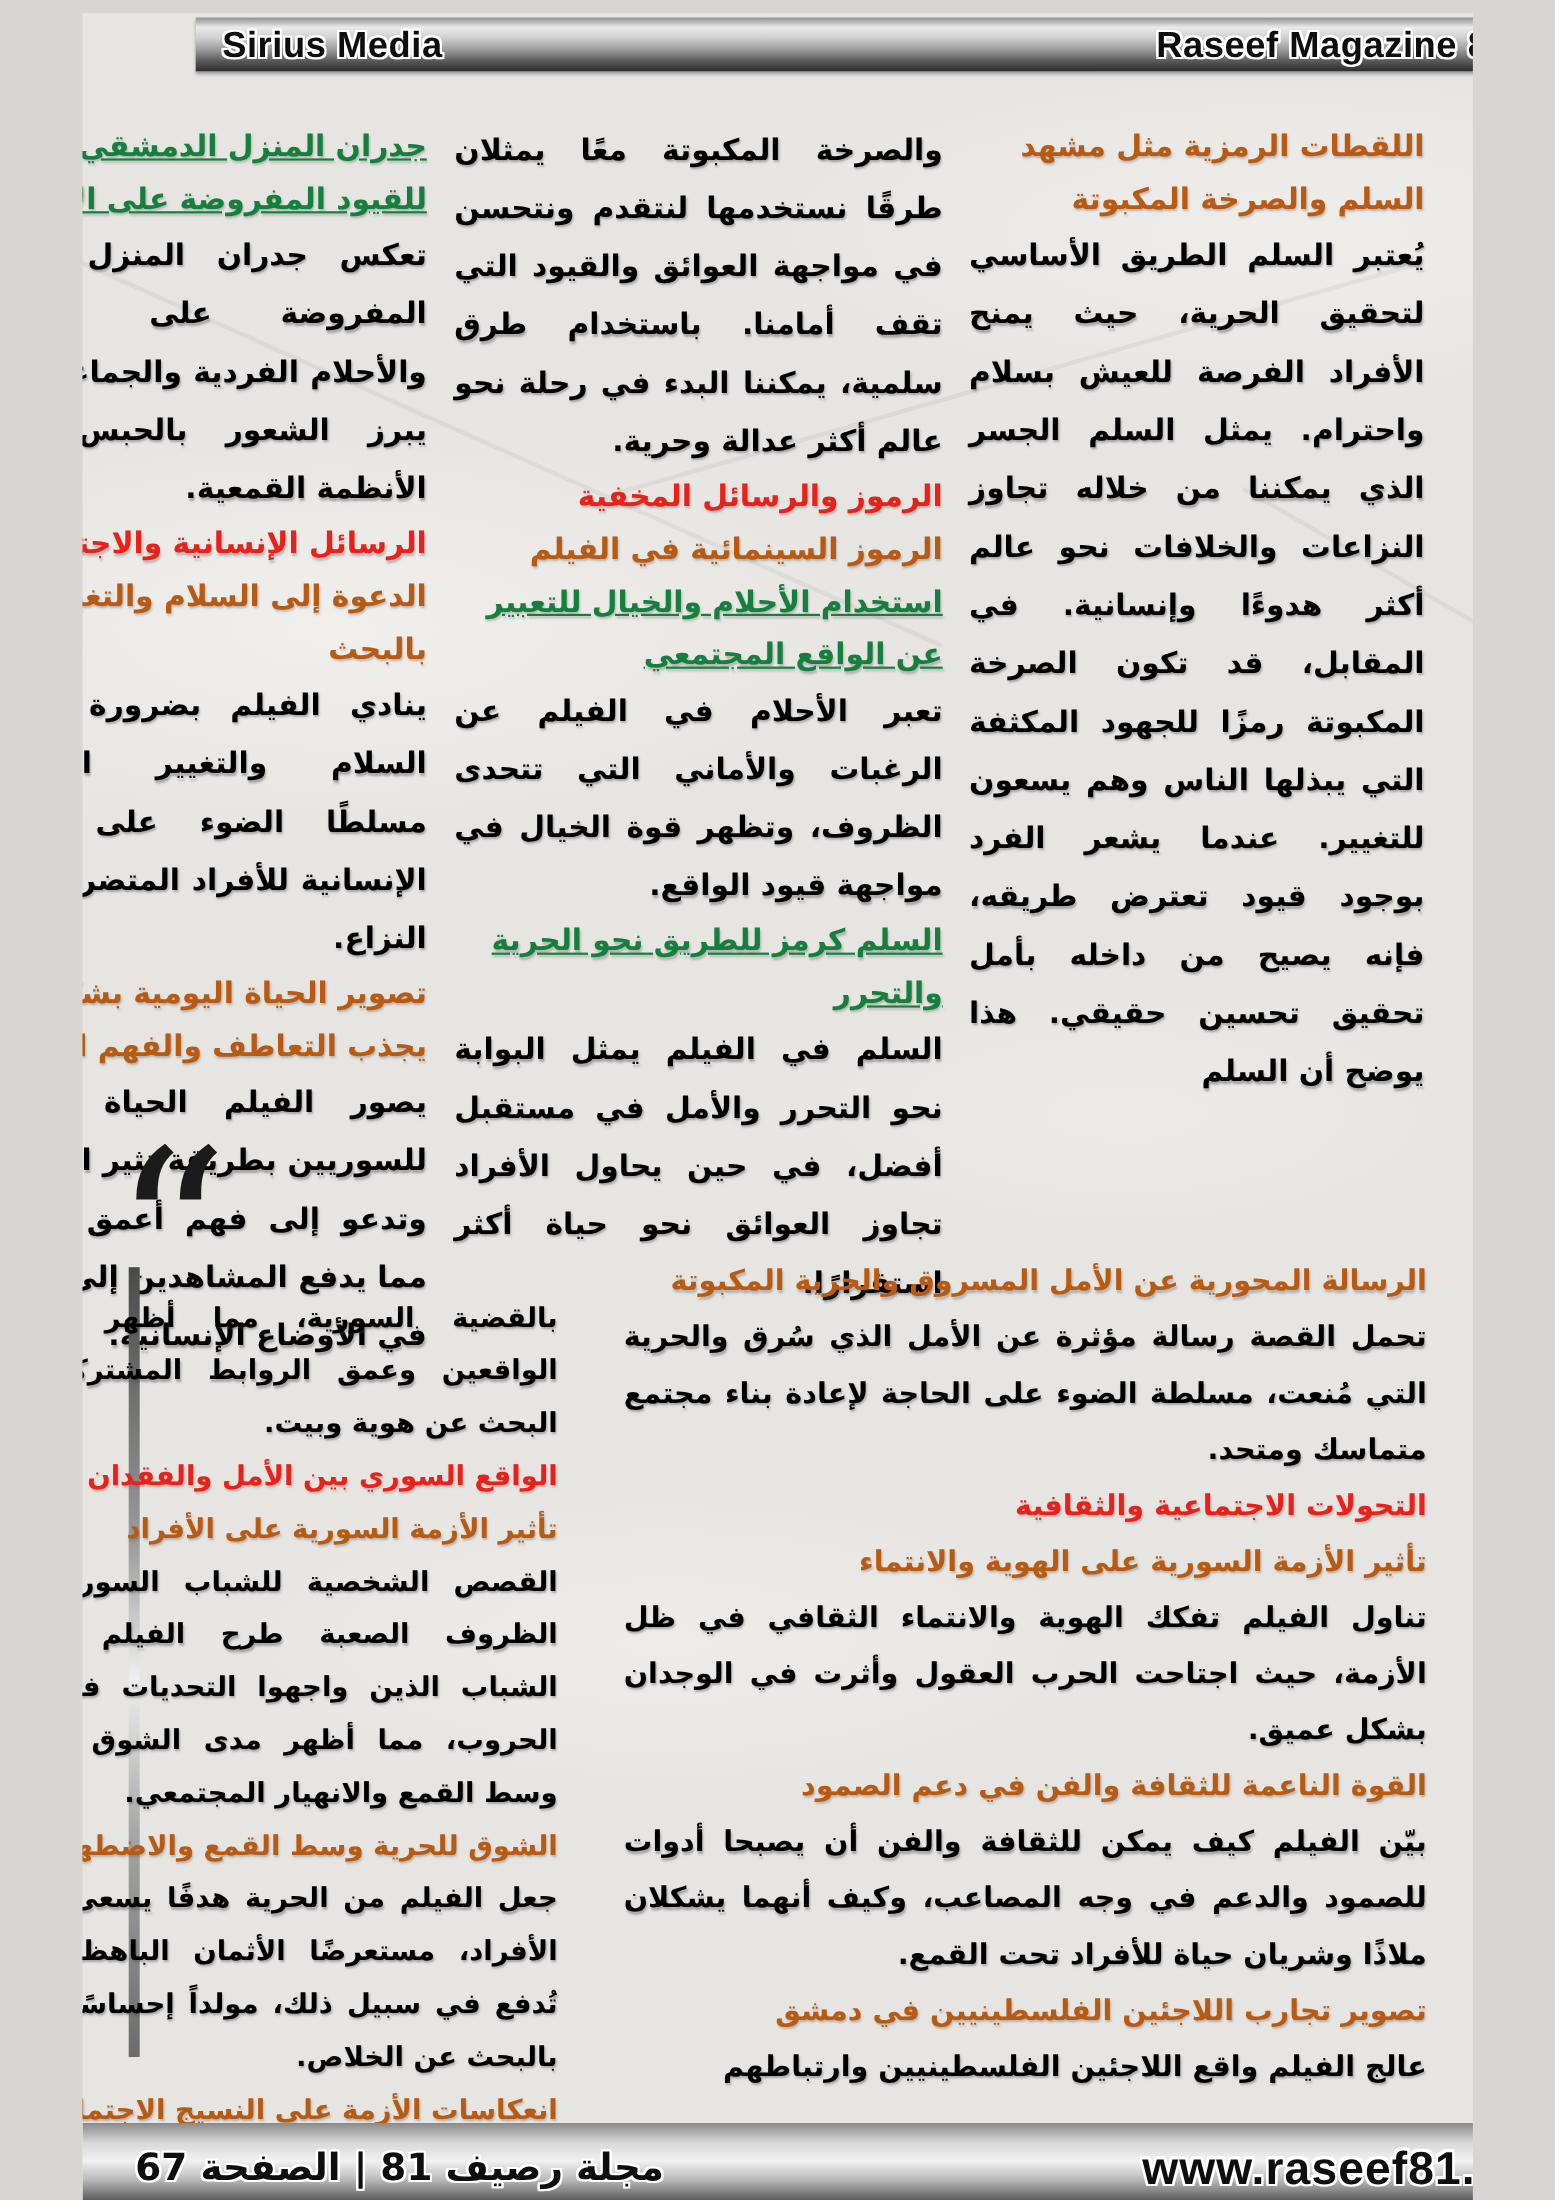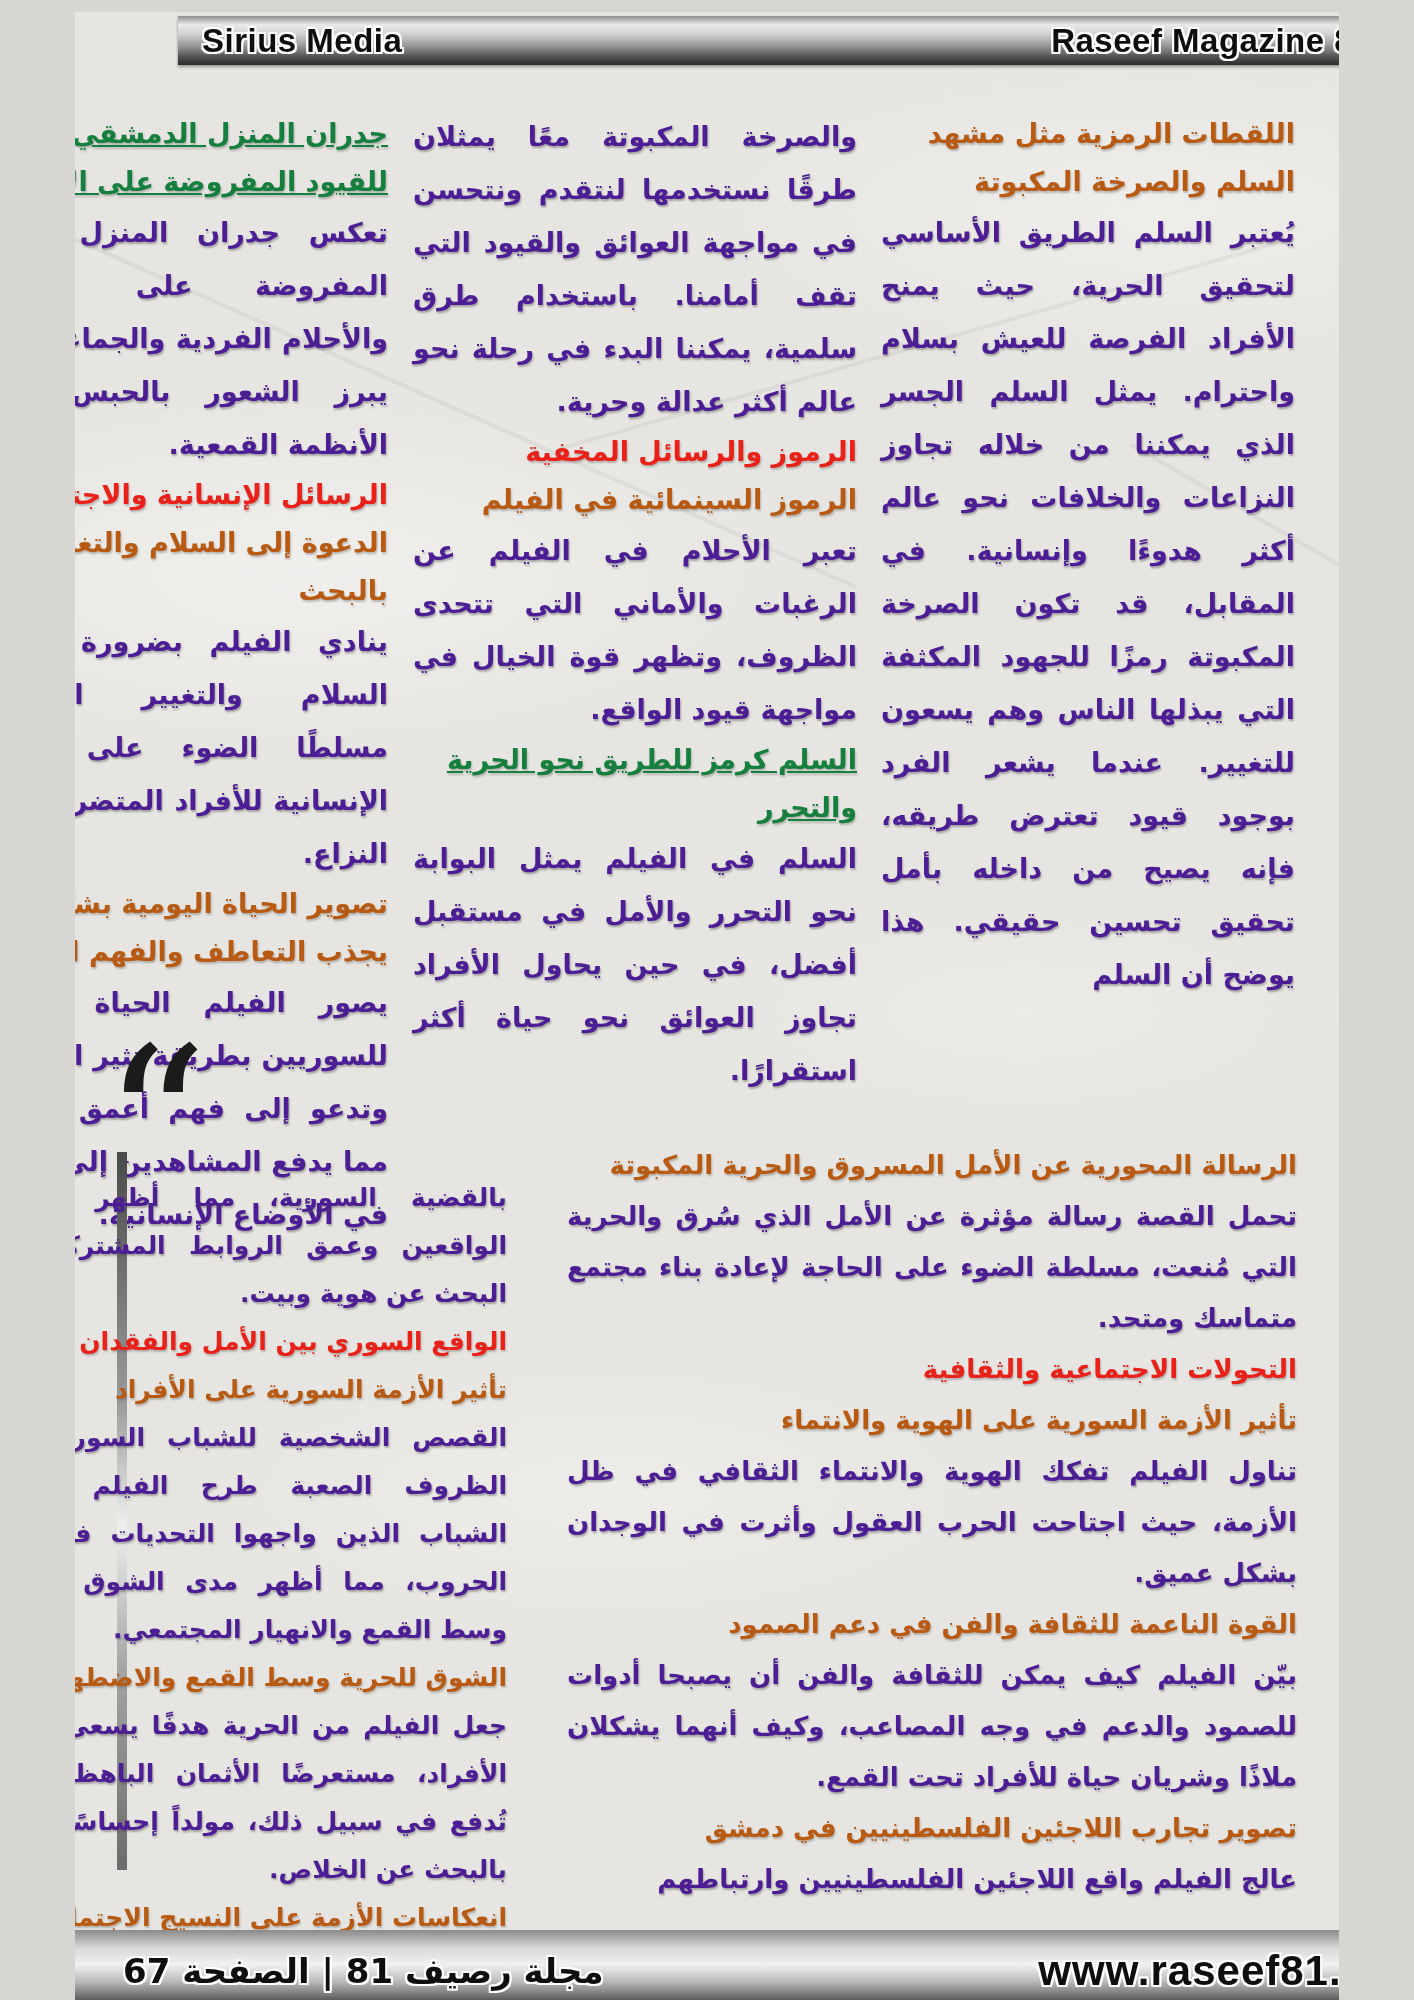--- a/index.html
+++ b/index.html
@@ -54,21 +54,21 @@
   
   .col{position:absolute;direction:rtl;}
   .col-top-right {right:44px; top:98px; width:414px;}
   .col-top-middle{right:482px;top:98px; width:444px;}
   .col-top-left  {right:951px;top:98px; width:418px;}
   .col-bottom-right{right:42px; top:1128px;width:730px;}
   .col-bottom-left {right:832px;top:1162px;width:522px;}
 
   .blk{margin:0;font-weight:bold;}
   .t-body{
-    color:#4c1d95;font-size:27px;line-height:53px;text-align:justify;
+    color:#000000;font-size:27px;line-height:53px;text-align:justify;
     text-shadow:1px 2px 2px rgba(70,70,70,0.40);
   }
   .t-h{font-size:27px;line-height:48px;text-align:right;text-shadow:1px 2px 2px rgba(90,90,90,0.35);}
   .h-pink  {color:#15803d;text-decoration:underline;}
   .h-red   {color:#e92119;}
   .h-orange{color:#b85a12;}
 
   .col-bottom-right .t-body{font-size:26px;line-height:51px;}
   .col-bottom-right .t-h   {font-size:26px;line-height:51px;}
   .col-bottom-left  .t-body{font-size:25px;line-height:48px;}
@@ -102,20 +102,21 @@
 
   <div class="col col-top-right" dir="rtl">
       <p class="blk t-h h-orange">اللقطات الرمزية مثل مشهد السلم والصرخة المكبوتة</p>
       <p class="blk t-body">يُعتبر السلم الطريق الأساسي لتحقيق الحرية، حيث يمنح الأفراد الفرصة للعيش بسلام واحترام. يمثل السلم الجسر الذي يمكننا من خلاله تجاوز النزاعات والخلافات نحو عالم أكثر هدوءًا وإنسانية. في المقابل، قد تكون الصرخة المكبوتة رمزًا للجهود المكثفة التي يبذلها الناس وهم يسعون للتغيير. عندما يشعر الفرد بوجود قيود تعترض طريقه، فإنه يصيح من داخله بأمل تحقيق تحسين حقيقي. هذا يوضح أن السلم</p>
     </div>
 
   <div class="col col-top-middle" dir="rtl">
       <p class="blk t-body">والصرخة المكبوتة معًا يمثلان طرقًا نستخدمها لنتقدم ونتحسن في مواجهة العوائق والقيود التي تقف أمامنا. باستخدام طرق سلمية، يمكننا البدء في رحلة نحو عالم أكثر عدالة وحرية.</p>
       <p class="blk t-h h-red">الرموز والرسائل المخفية</p>
       <p class="blk t-h h-orange">الرموز السينمائية في الفيلم</p>
+      <p class="blk t-h h-pink">استخدام الأحلام والخيال للتعبير عن الواقع المجتمعي</p>
       <p class="blk t-body">تعبر الأحلام في الفيلم عن الرغبات والأماني التي تتحدى الظروف، وتظهر قوة الخيال في مواجهة قيود الواقع.</p>
       <p class="blk t-h h-pink">السلم كرمز للطريق نحو الحرية والتحرر</p>
       <p class="blk t-body">السلم في الفيلم يمثل البوابة نحو التحرر والأمل في مستقبل أفضل، في حين يحاول الأفراد تجاوز العوائق نحو حياة أكثر استقرارًا.</p>
     </div>
 
   <div class="col col-top-left" dir="rtl">
       <p class="blk t-h h-pink">جدران المنزل الدمشقي كرمز للقيود المفروضة على الأحلام</p>
       <p class="blk t-body">تعكس جدران المنزل القيود المفروضة على الحريات والأحلام الفردية والجماعية، مما يبرز الشعور بالحبس داخل الأنظمة القمعية.</p>
       <p class="blk t-h h-red">الرسائل الإنسانية والاجتماعية</p>
       <p class="blk t-h h-orange">الدعوة إلى السلام والتغيير بالبحث</p>

